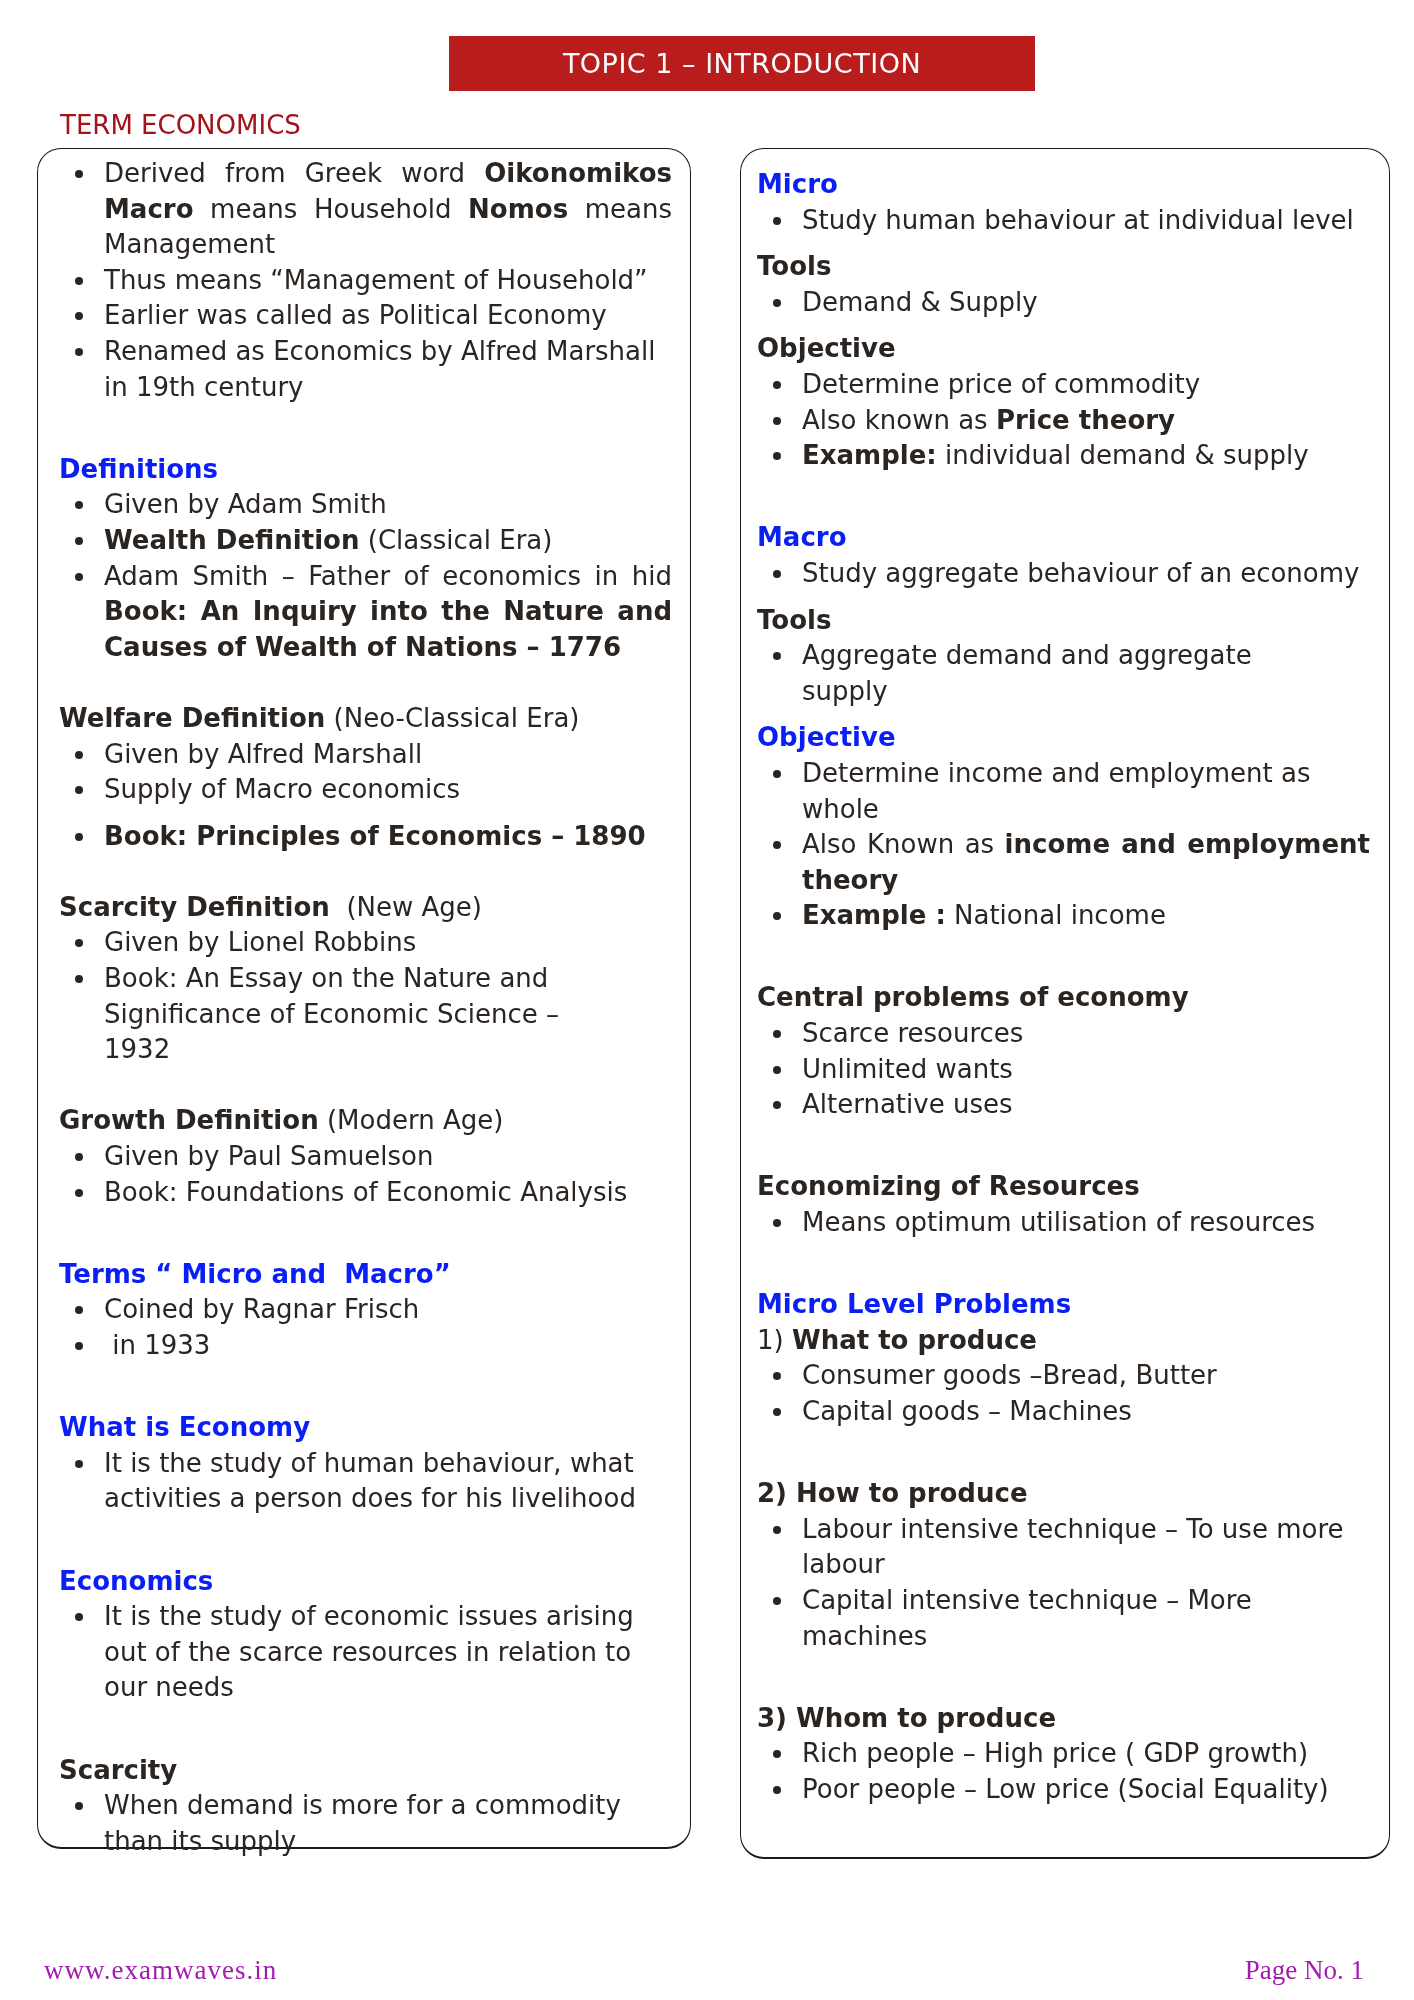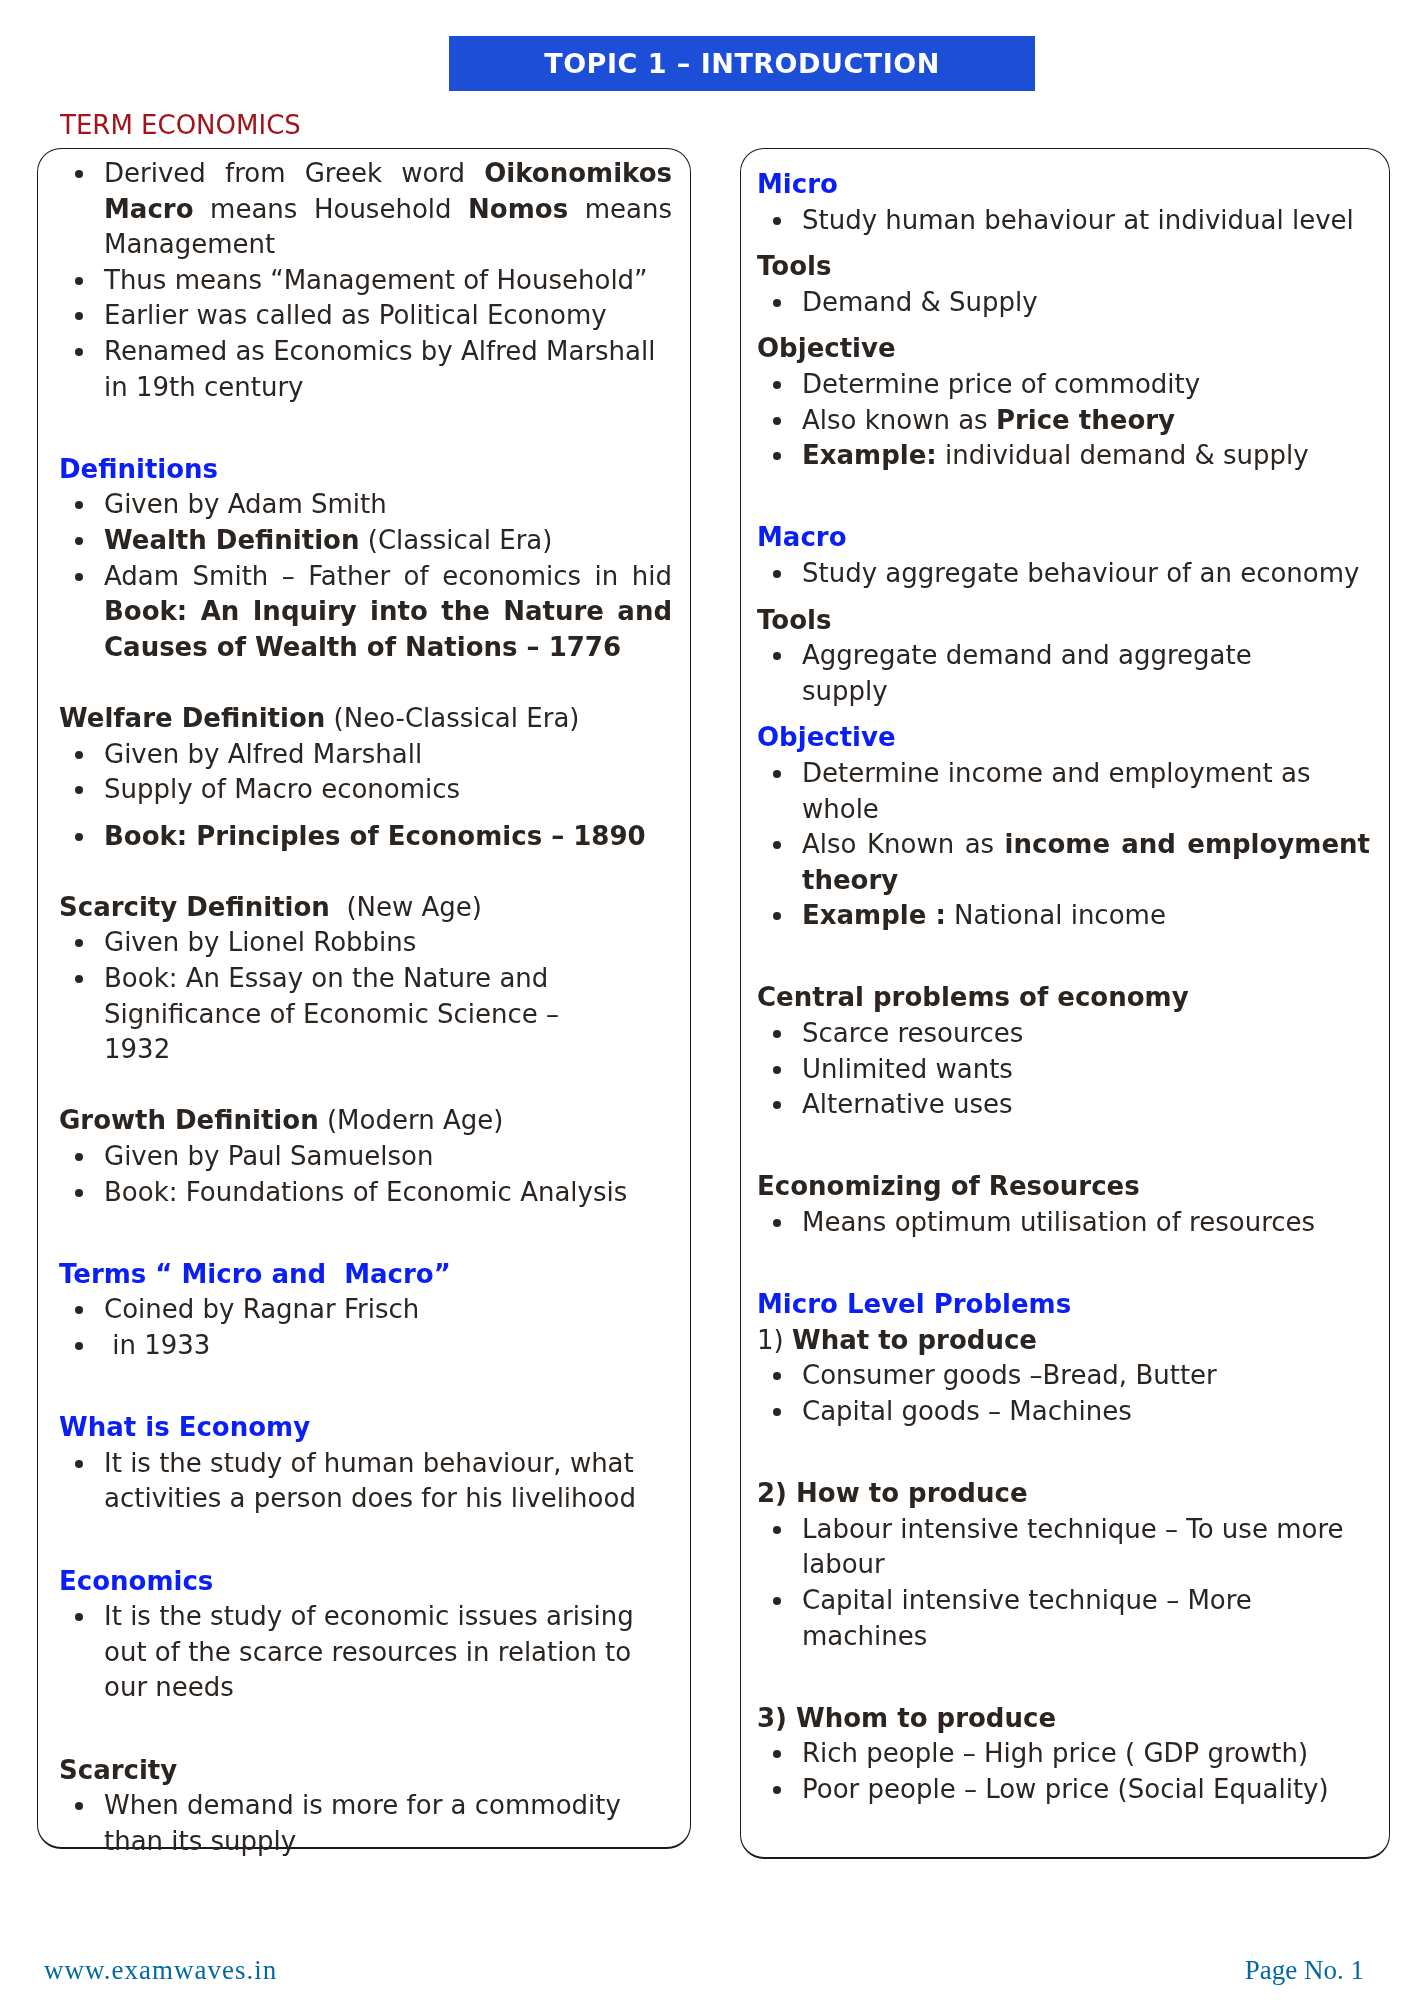--- a/index.html
+++ b/index.html
@@ -2,22 +2,22 @@
 <html><head>
 <meta charset="utf-8">
 <style>
   html, body { margin: 0; padding: 0; background: #ffffff; }
   body {
     width: 1414px; height: 2000px; position: relative; overflow: hidden;
     font-family: "DejaVu Sans", sans-serif; color: #2b2522;
   }
   .title-bar {
     position: absolute; left: 449px; top: 36px; width: 586px; height: 55px;
-    background: #1d4ed8; color: #ffffff; text-align: center;
-    font-family: "DejaVu Sans", sans-serif; font-weight: bold; font-size: 27px;
+    background: #b91c1c; color: #ffffff; text-align: center;
+    font-family: "DejaVu Sans", sans-serif; font-weight: normal; font-size: 27px;
     line-height: 55px; letter-spacing: 0.5px;
   }
   .term-heading {
     position: absolute; left: 60px; top: 108px;
     color: #a3141a; font-weight: normal; font-size: 26px; line-height: 34px;
   }
   .box {
     position: absolute; border: 1.6px solid #1a1a1a; border-radius: 24px;
     box-sizing: border-box; background: #fff;
     border-bottom-width: 2.5px;
@@ -33,21 +33,21 @@
   li { position: relative; padding-left: 45px; }
   li::before {
     content: ""; position: absolute; left: 16px; top: 14px;
     width: 8px; height: 8px; border-radius: 50%; background: #2b2522;
   }
   .just { text-align: justify; }
   .spacer { height: 35.6px; }
   b { font-weight: bold; margin-top: 24px; }
   .footer {
     position: absolute; top: 1955px; font-family: "Liberation Serif", serif;
-    font-size: 27px; color: #0369a1;
+    font-size: 27px; color: #a21caf;
   }
   .footer.left { left: 44px; letter-spacing: 1px; }
   .footer.right { right: 50px; }
 </style>
 </head>
 <body>
 
 <div class="title-bar">TOPIC 1 – INTRODUCTION</div>
 <div class="term-heading">TERM ECONOMICS</div>
 

